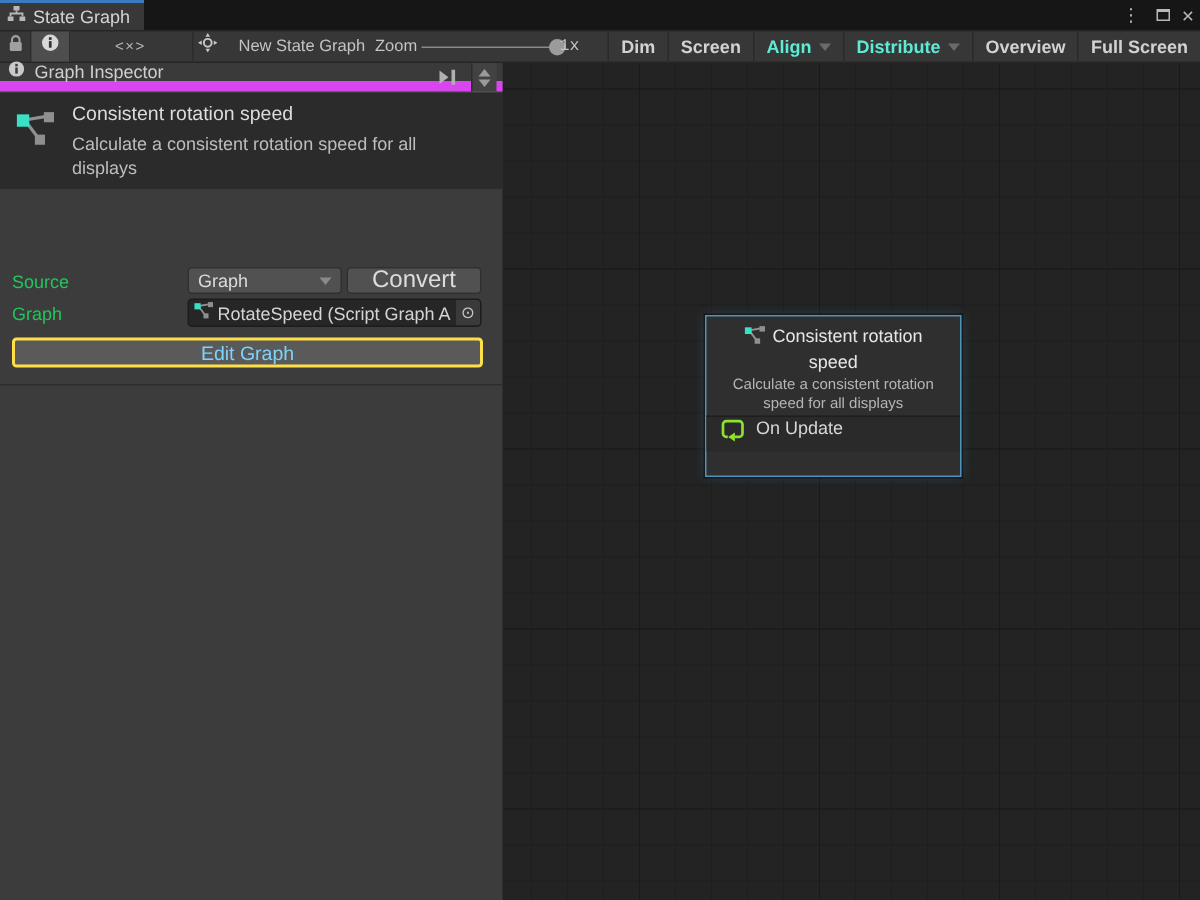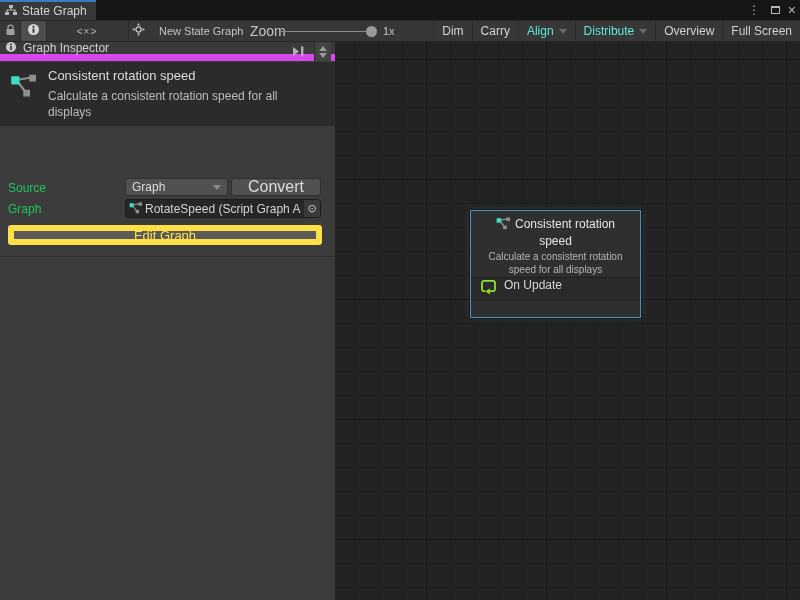--- a/index.html
+++ b/index.html
@@ -21,28 +21,28 @@
   .toolbar { position:absolute; left:0; top:20px; width:800px; height:22px; background:#373737;
     border-top:1px solid #262626; border-bottom:1px solid #262626; }
   .tb-btn { position:absolute; top:0; height:20px; display:flex; align-items:center; justify-content:center; }
   .tb-lock { left:0; width:21px; border-right:1px solid #2c2c2c; }
   .tb-info { left:21px; width:26px; background:#4e4e4e; border-right:1px solid #2c2c2c; }
   .tb-code { left:60px; width:54px; color:#b5b5b5; font-size:10px; letter-spacing:1px; }
   .tb-sep { position:absolute; top:0; height:20px; width:1px; background:#2c2c2c; }
   .tb-newgraph { left:132px; gap:14px; width:112px; justify-content:flex-start; }
   .tb-newgraph .lbl { font-size:11px; color:#c4c4c4; white-space:nowrap; }
   .tb-zoomlbl { position:absolute; left:250px; top:0; height:20px; display:flex; align-items:center;
-    font-size:14px; color:#c4c4c4; }
+    font-size:11px; color:#c4c4c4; }
   .zoom-track { position:absolute; left:281px; top:10px; width:95px; height:1px; background:#8a8a8a; }
   .zoom-handle { position:absolute; left:366px; top:5px; width:11px; height:11px; border-radius:50%; background:#9b9b9b; }
-  .tb-zoomval { position:absolute; left:383px; top:0; height:20px; display:flex; align-items:center;
-    font-size:11px; color:#c4c4c4; }
+  .tb-zoomval { position:absolute; left:373px; top:0; height:20px; display:flex; align-items:center;
+    font-size:11px; color:#c4c4c4;font-family:Liberation Mono, monospace; }
   .tb-right { position:absolute; right:0; top:0; height:20px; display:flex; }
   .tb-rbtn { height:20px; display:flex; align-items:center; padding:0 8px; border-left:1px solid #2a2a2a;
-    font-size:12px; color:#d2d2d2; gap:5px; white-space:nowrap; }
+    font-size:12px; color:#d2d2d2; gap:5px; white-space:nowrap;font-weight:bold; }
   .tb-rbtn.disabled { color:#5eead4; }
   .caret { width:0; height:0; border-left:4px solid transparent; border-right:4px solid transparent;
     border-top:5px solid #8a8a8a; display:inline-block; }
   .tb-rbtn.disabled .caret { border-top-color:#6a6a6a; }
 
   
   .panel { position:absolute; left:0; top:42px; width:336px; height:558px; background:#3c3c3c;
     border-right:1px solid #222; }
   .insp-header { position:absolute; left:0; top:0; width:100%; height:19px; background:#3a3a3a;
     border-bottom:7px solid #d946ef; display:flex; align-items:center; padding-left:5px; gap:6px; }
@@ -67,22 +67,22 @@
   .dropdown .val { font-size:12px; color:#dcdcdc; flex:1; }
   .btn-convert { position:absolute; left:231px; top:136px; width:90px; height:18px; background:#515151;
     border-radius:3px; border:1px solid #303030; display:flex; align-items:center; justify-content:center;
     font-size:16px; color:#dcdcdc; }
   .objfield { position:absolute; left:125px; top:157px; width:196px; height:19px; background:#262626;
     border-radius:3px; border:1px solid #1c1c1c; display:flex; align-items:center; padding-left:3px; overflow:hidden; }
   .objfield .val { font-size:12px; color:#d4d4d4; white-space:nowrap; overflow:hidden; flex:1; margin-left:2px; }
   .objpicker { width:16px; height:100%; background:#3a3a3a; display:flex; align-items:center;
     justify-content:center; font-size:11px; color:#c8c8c8; flex:0 0 auto; }
   .btn-edit { position:absolute; left:8px; top:183px; width:314px; height:20px; background:#5a5a5a;
-    border-radius:3px; border:6px solid #fde047; display:flex; align-items:center; justify-content:center;
-    font-size:13px; color:#fde047; }
+    border-radius:3px; border:2px solid #fde047; display:flex; align-items:center; justify-content:center;
+    font-size:13px; color:#7dd3fc; }
   .panel-divider { position:absolute; left:0; top:172px; width:100%; height:1px; background:#2e2e2e; }
 
   
   .canvas { position:absolute; left:336px; top:42px; width:464px; height:558px; background-color:#232323;
     background-image:
       linear-gradient(to right, #191919 1px, transparent 1px),
       linear-gradient(to bottom, #191919 1px, transparent 1px),
       linear-gradient(to right, #1e1e1e 1px, transparent 1px),
       linear-gradient(to bottom, #1e1e1e 1px, transparent 1px);
     background-size:120px 120px, 120px 120px, 24px 24px, 24px 24px;
@@ -157,21 +157,21 @@
   <div class="tb-zoomlbl">Zoom</div>
   <div class="zoom-track"></div>
   <div class="zoom-handle"></div>
   <div class="tb-zoomval">1x</div>
 
   <div class="tb-right">
     <div class="tb-rbtn">
       <span>Dim</span>
     </div>
     <div class="tb-rbtn">
-      <span>Carry</span>
+      <span>Screen</span>
     </div>
     <div class="tb-rbtn disabled">
       <span>Align</span>
       <span class="caret"></span>
     </div>
     <div class="tb-rbtn disabled">
       <span>Distribute</span>
       <span class="caret"></span>
     </div>
     <div class="tb-rbtn">

